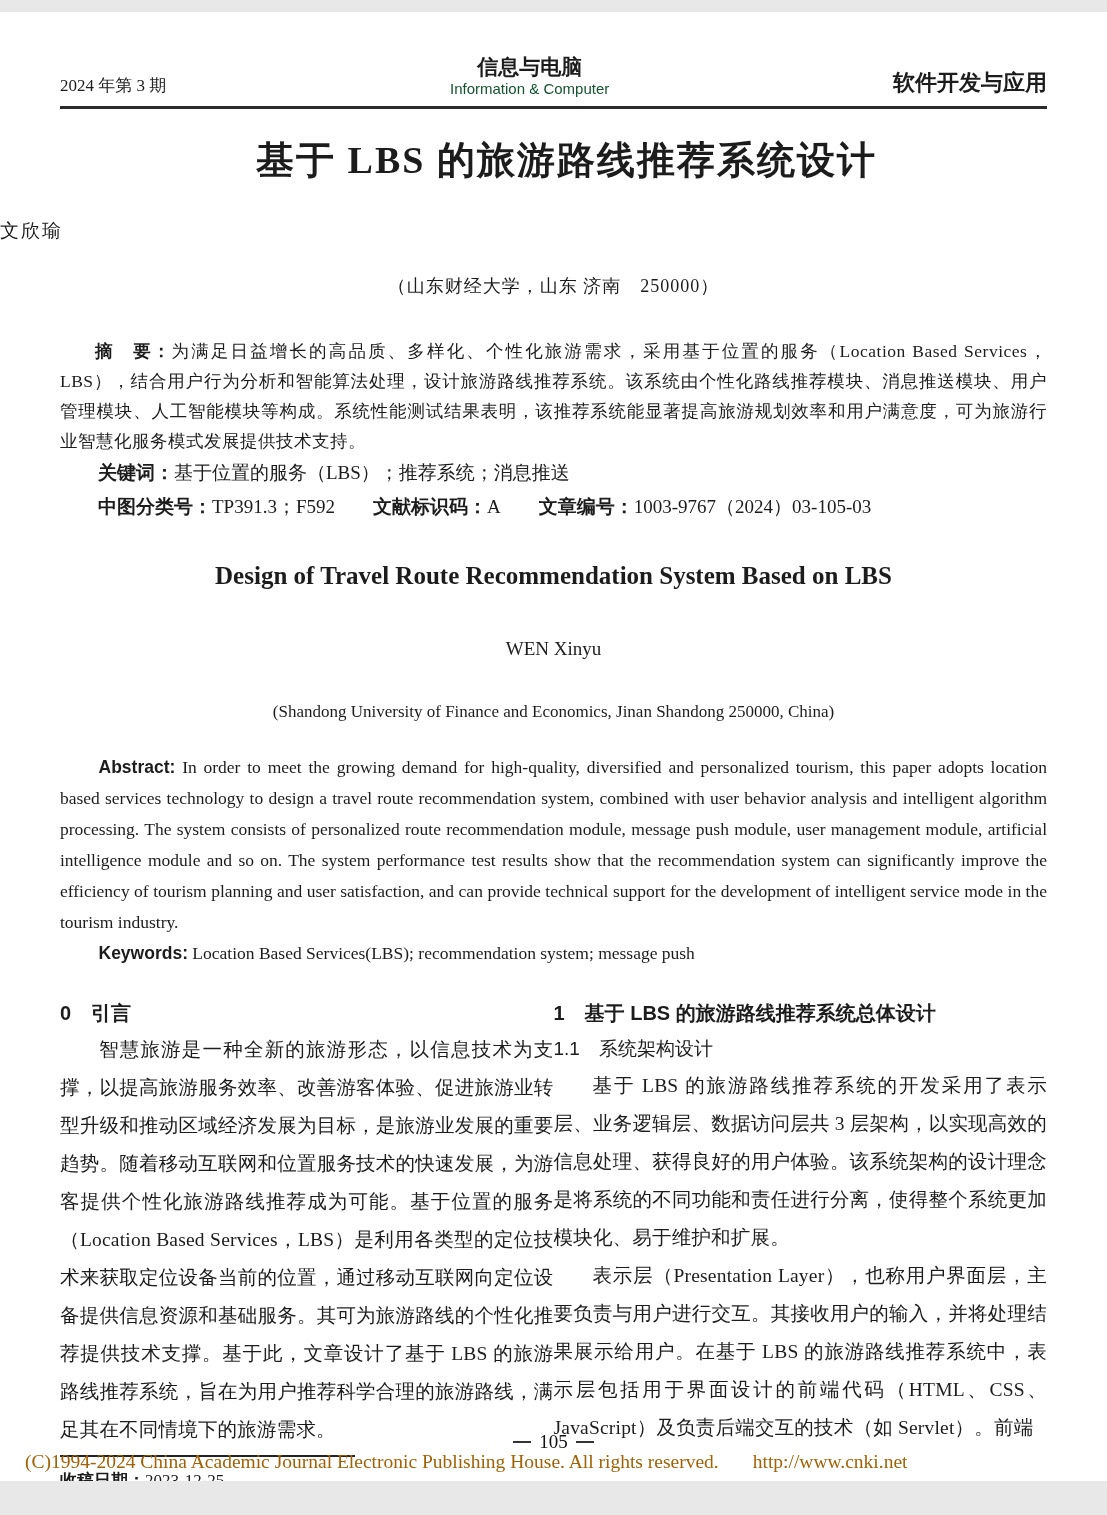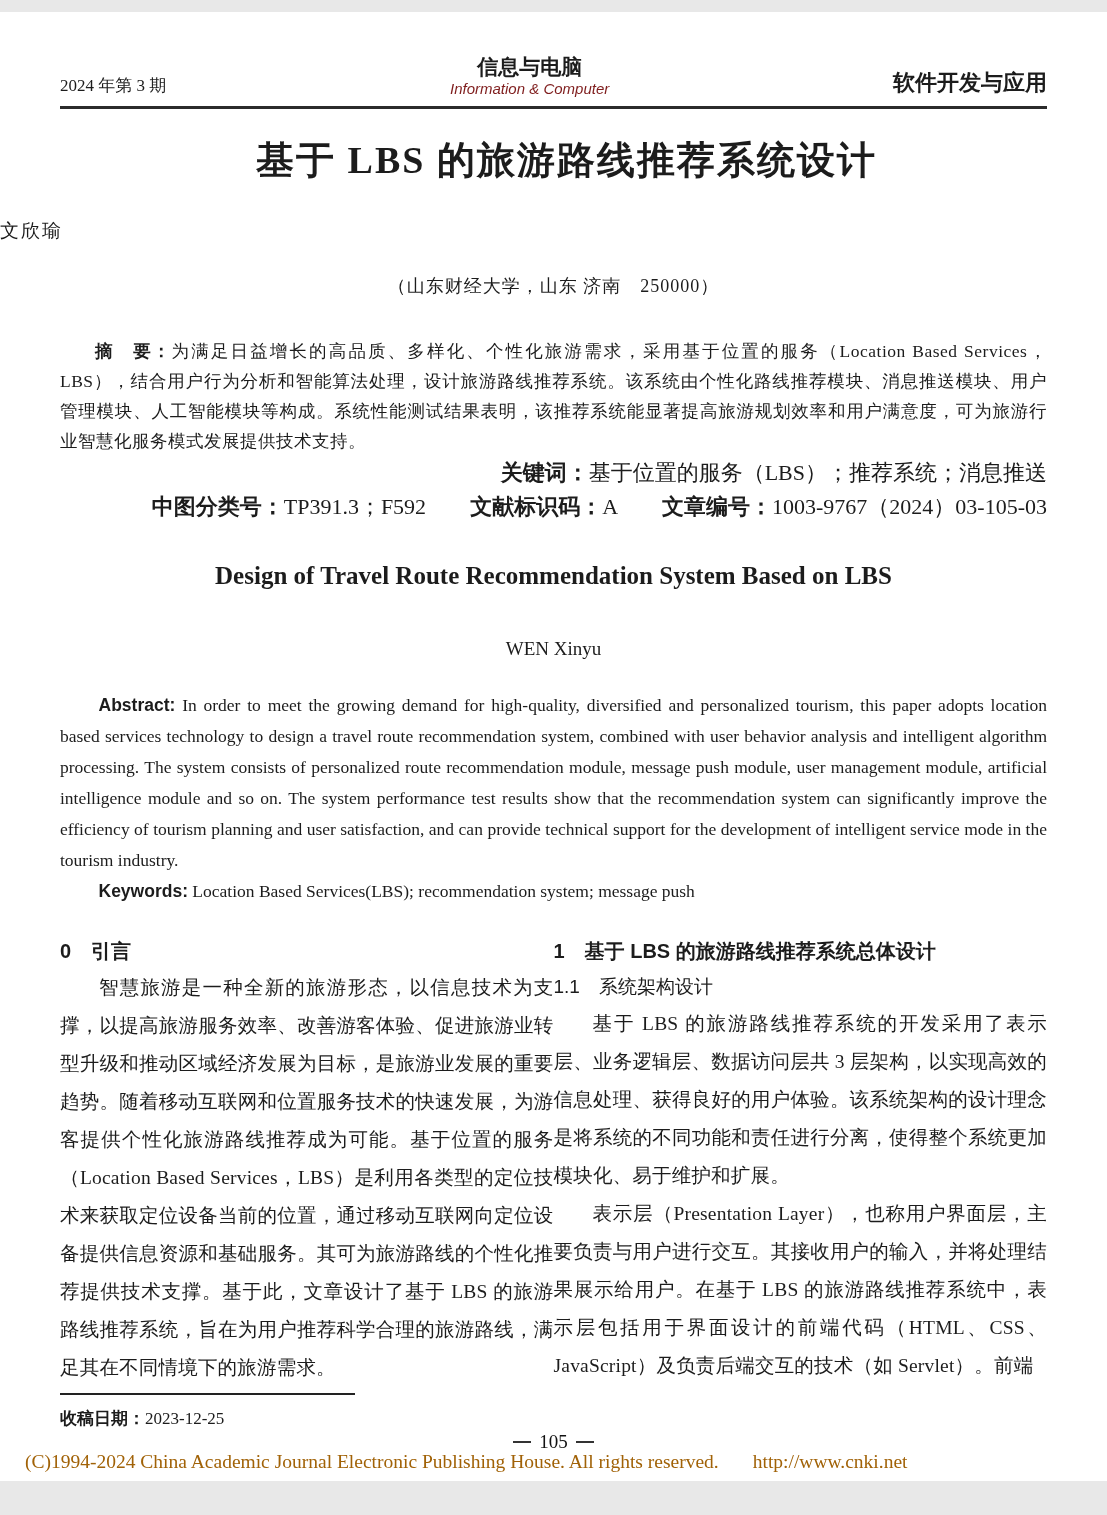--- a/index.html
+++ b/index.html
@@ -20,21 +20,21 @@
     justify-content: space-between;
     align-items: flex-end;
     margin: 0 60px;
     padding-top: 42px;
     padding-bottom: 7px;
     border-bottom: 3px solid #2b2b2b;
   }
   .header-issue { font-size: 17px; padding-bottom: 2px; }
   .header-center { text-align: center; line-height: 1.25; }
   .header-journal-cn { font-family: Liberation Serif, serif; font-weight: bold; font-size: 21px; }
-  .header-journal-en { font-family: "Liberation Sans", sans-serif; font-size: 15px; color: #7f1d1d; font-style: italic; }
+  .header-journal-en { font-family: "Liberation Sans", sans-serif; font-size: 15px; color: #14532d; }
   .header-section { font-family: "Liberation Sans", sans-serif; font-weight: bold; font-size: 22px; padding-bottom: 1px; }
   
   .title-cn {
     margin-top: 26px;
     text-align: center;
     font-size: 38px;
     font-weight: bold;
     letter-spacing: 2px;
     padding-left: 26px;
   }
@@ -45,24 +45,24 @@
     margin: 38px 60px 0;
     font-size: 17.5px;
     line-height: 30px;
     text-align: justify;
     text-indent: 2em;
     letter-spacing: 0.5px;
   }
   .lbl { font-family: "Liberation Sans", sans-serif; font-weight: bold; letter-spacing: 0; }
   .kw-cn, .clc-line {
     margin: 0 60px;
-    font-size: 22px;
+    font-size: 19px;
     line-height: 34px;
     text-indent: 2em;
-    text-align: right;
+    text-align: left;
   }
   .clc-line .gap { margin-left: 2em; }
   
   .title-en {
     margin-top: 38px;
     text-align: center;
     font-size: 25px;
     font-weight: bold;
   }
   .author-en { margin-top: 48px; text-align: center; font-size: 19px; }
@@ -151,20 +151,21 @@
   <div class="affil-cn">（山东财经大学，山东 济南　250000）</div>
 
   <p class="abs-cn"><span class="lbl">摘　要：</span><span>为满足日益增长的高品质、多样化、个性化旅游需求，采用基于位置的服务（Location Based Services，LBS），结合用户行为分析和智能算法处理，设计旅游路线推荐系统。该系统由个性化路线推荐模块、消息推送模块、用户管理模块、人工智能模块等构成。系统性能测试结果表明，该推荐系统能显著提高旅游规划效率和用户满意度，可为旅游行业智慧化服务模式发展提供技术支持。</span></p>
 
   <p class="kw-cn"><span class="lbl">关键词：</span><span>基于位置的服务（LBS）；推荐系统；消息推送</span></p>
 
   <p class="clc-line"><span class="lbl">中图分类号：</span><span>TP391.3；F592</span><span class="lbl gap">文献标识码：</span><span>A</span><span class="lbl gap">文章编号：</span><span>1003-9767（2024）03-105-03</span></p>
 
   <h2 class="title-en">Design of Travel Route Recommendation System Based on LBS</h2>
   <div class="author-en">WEN Xinyu</div>
+  <div class="affil-en">(Shandong University of Finance and Economics, Jinan Shandong 250000, China)</div>
 
   <p class="abs-en"><span class="lbl">Abstract:</span><span> In order to meet the growing demand for high-quality, diversified and personalized tourism, this paper adopts location based services technology to design a travel route recommendation system, combined with user behavior analysis and intelligent algorithm processing. The system consists of personalized route recommendation module, message push module, user management module, artificial intelligence module and so on. The system performance test results show that the recommendation system can significantly improve the efficiency of tourism planning and user satisfaction, and can provide technical support for the development of intelligent service mode in the tourism industry.</span></p>
 
   <p class="kw-en"><span class="lbl">Keywords:</span><span> Location Based Services(LBS); recommendation system; message push</span></p>
 
   <div class="columns">
     <div class="col">
       <div class="sec-heading">0　引言</div>
       <p class="body-para">智慧旅游是一种全新的旅游形态，以信息技术为支撑，以提高旅游服务效率、改善游客体验、促进旅游业转型升级和推动区域经济发展为目标，是旅游业发展的重要趋势。随着移动互联网和位置服务技术的快速发展，为游客提供个性化旅游路线推荐成为可能。基于位置的服务（Location Based Services，LBS）是利用各类型的定位技术来获取定位设备当前的位置，通过移动互联网向定位设备提供信息资源和基础服务。其可为旅游路线的个性化推荐提供技术支撑。基于此，文章设计了基于 LBS 的旅游路线推荐系统，旨在为用户推荐科学合理的旅游路线，满足其在不同情境下的旅游需求。</p>
     </div>

